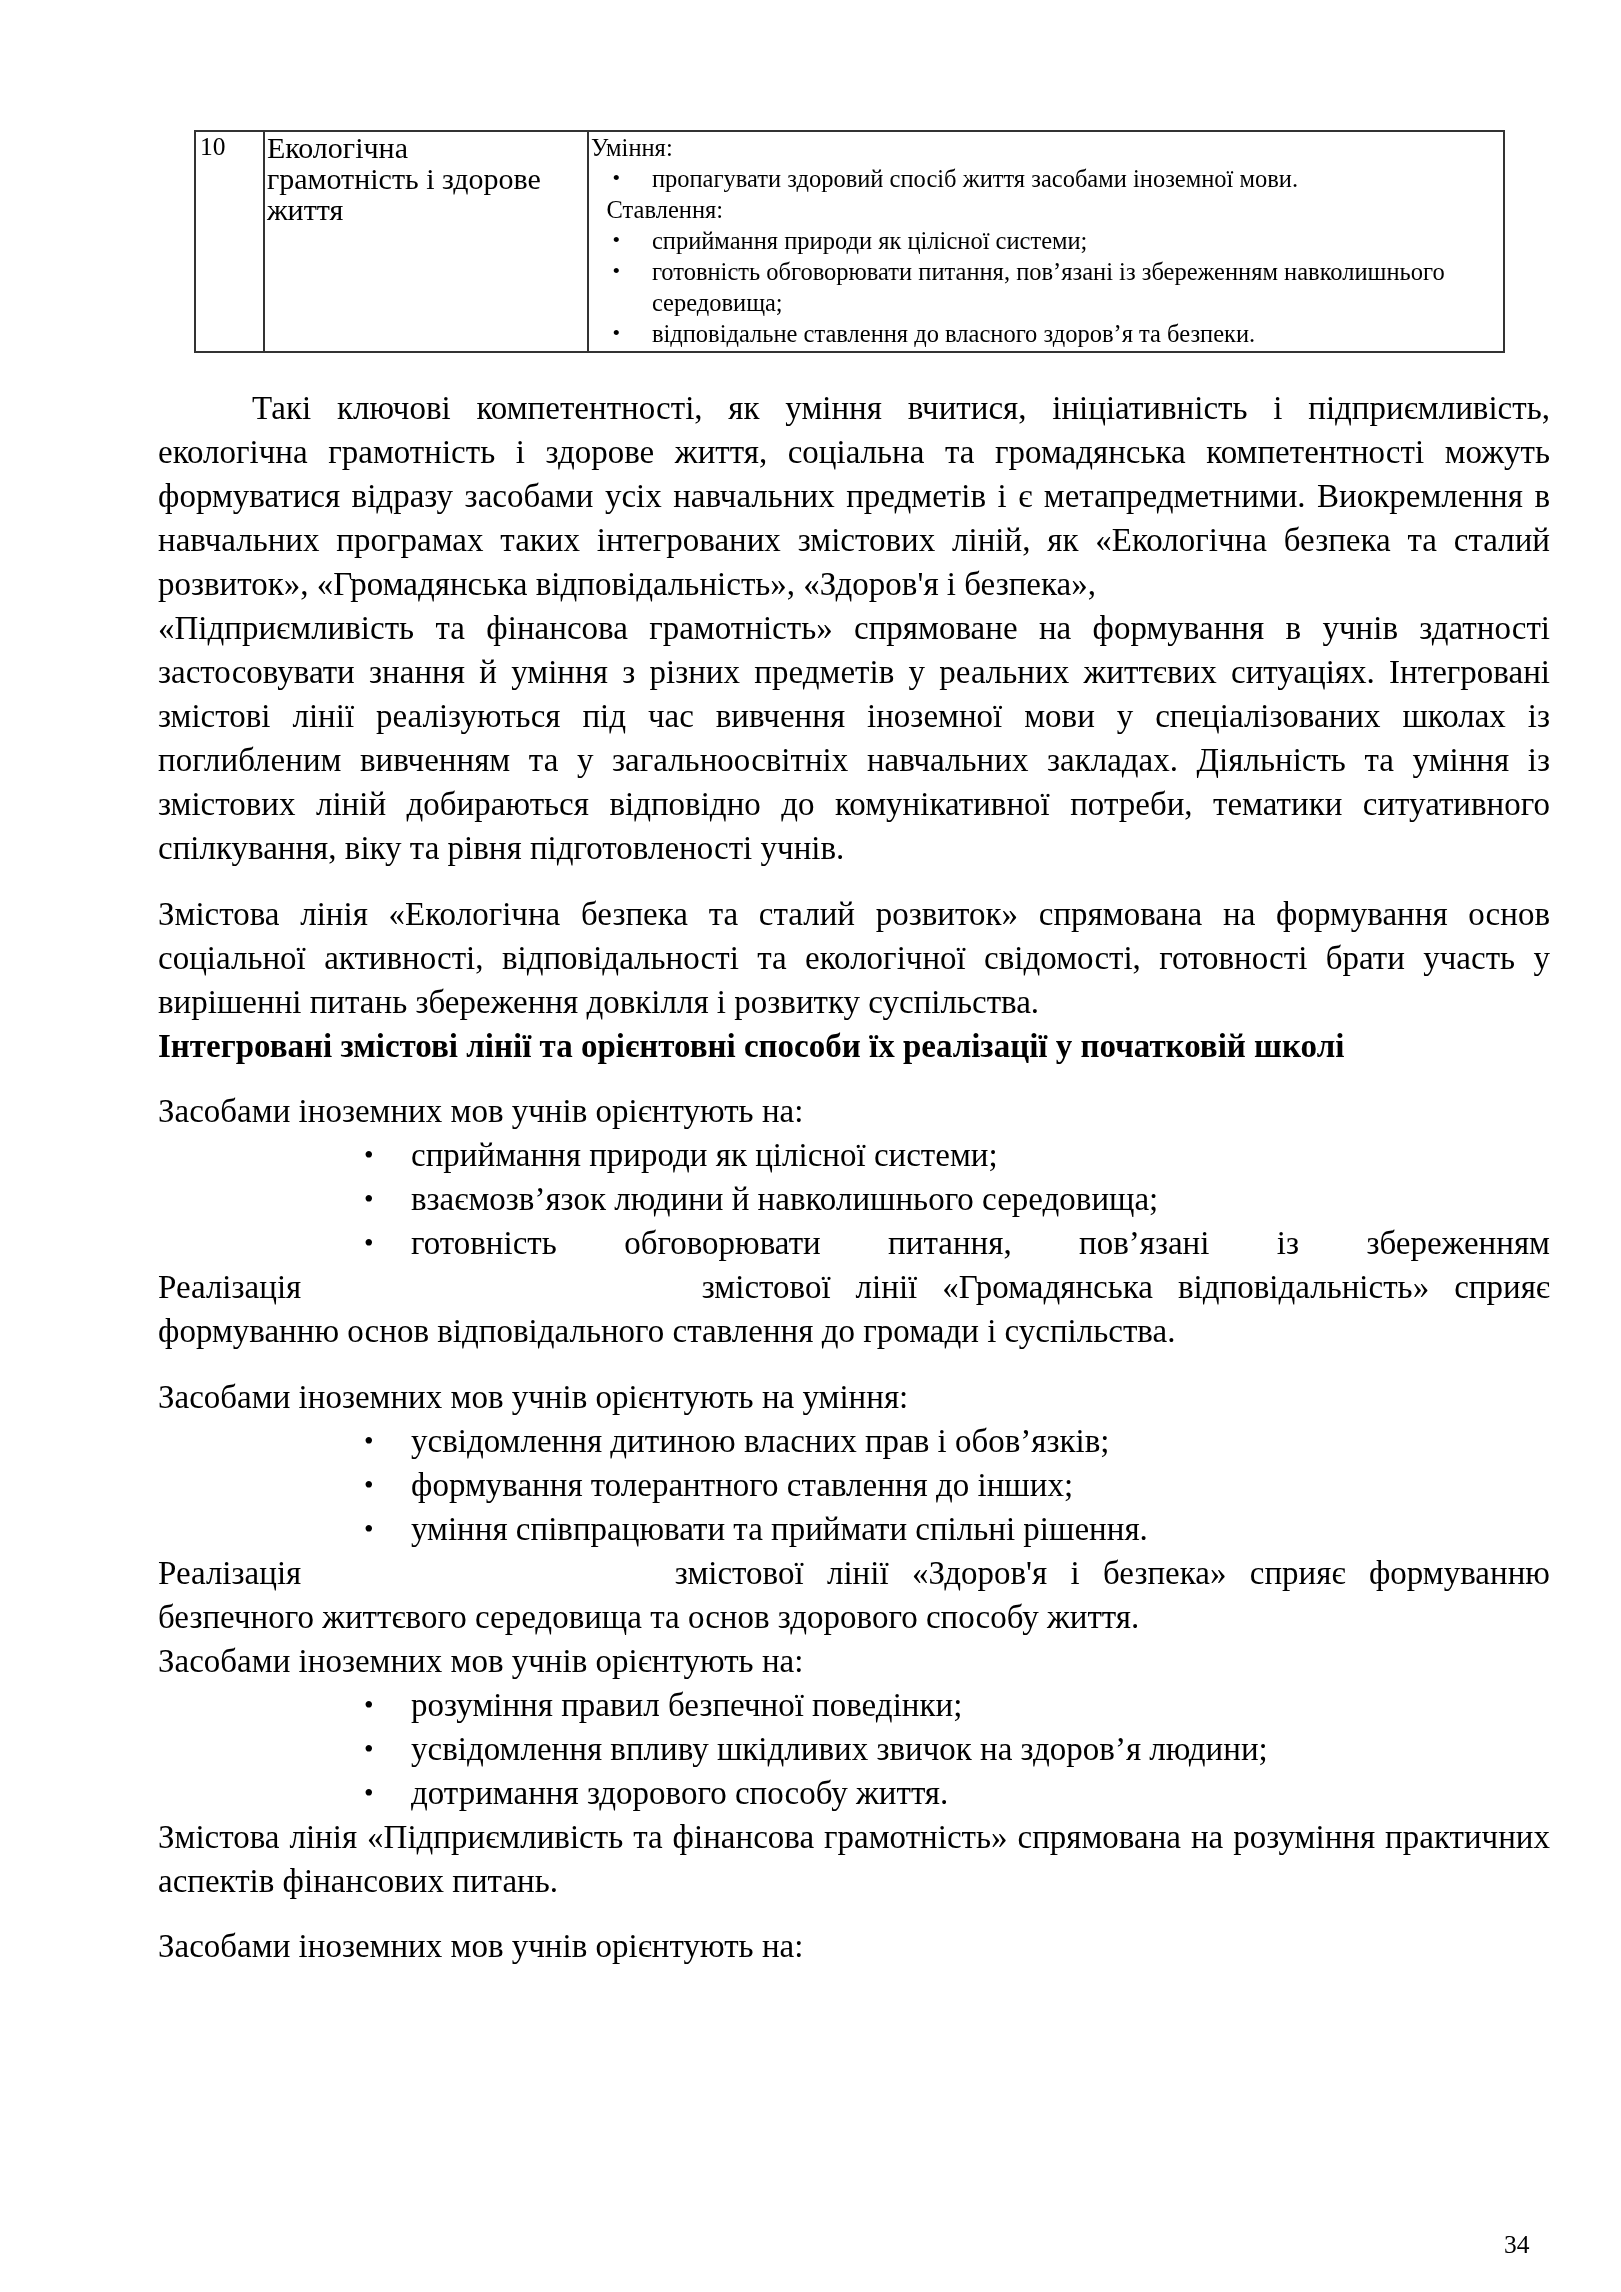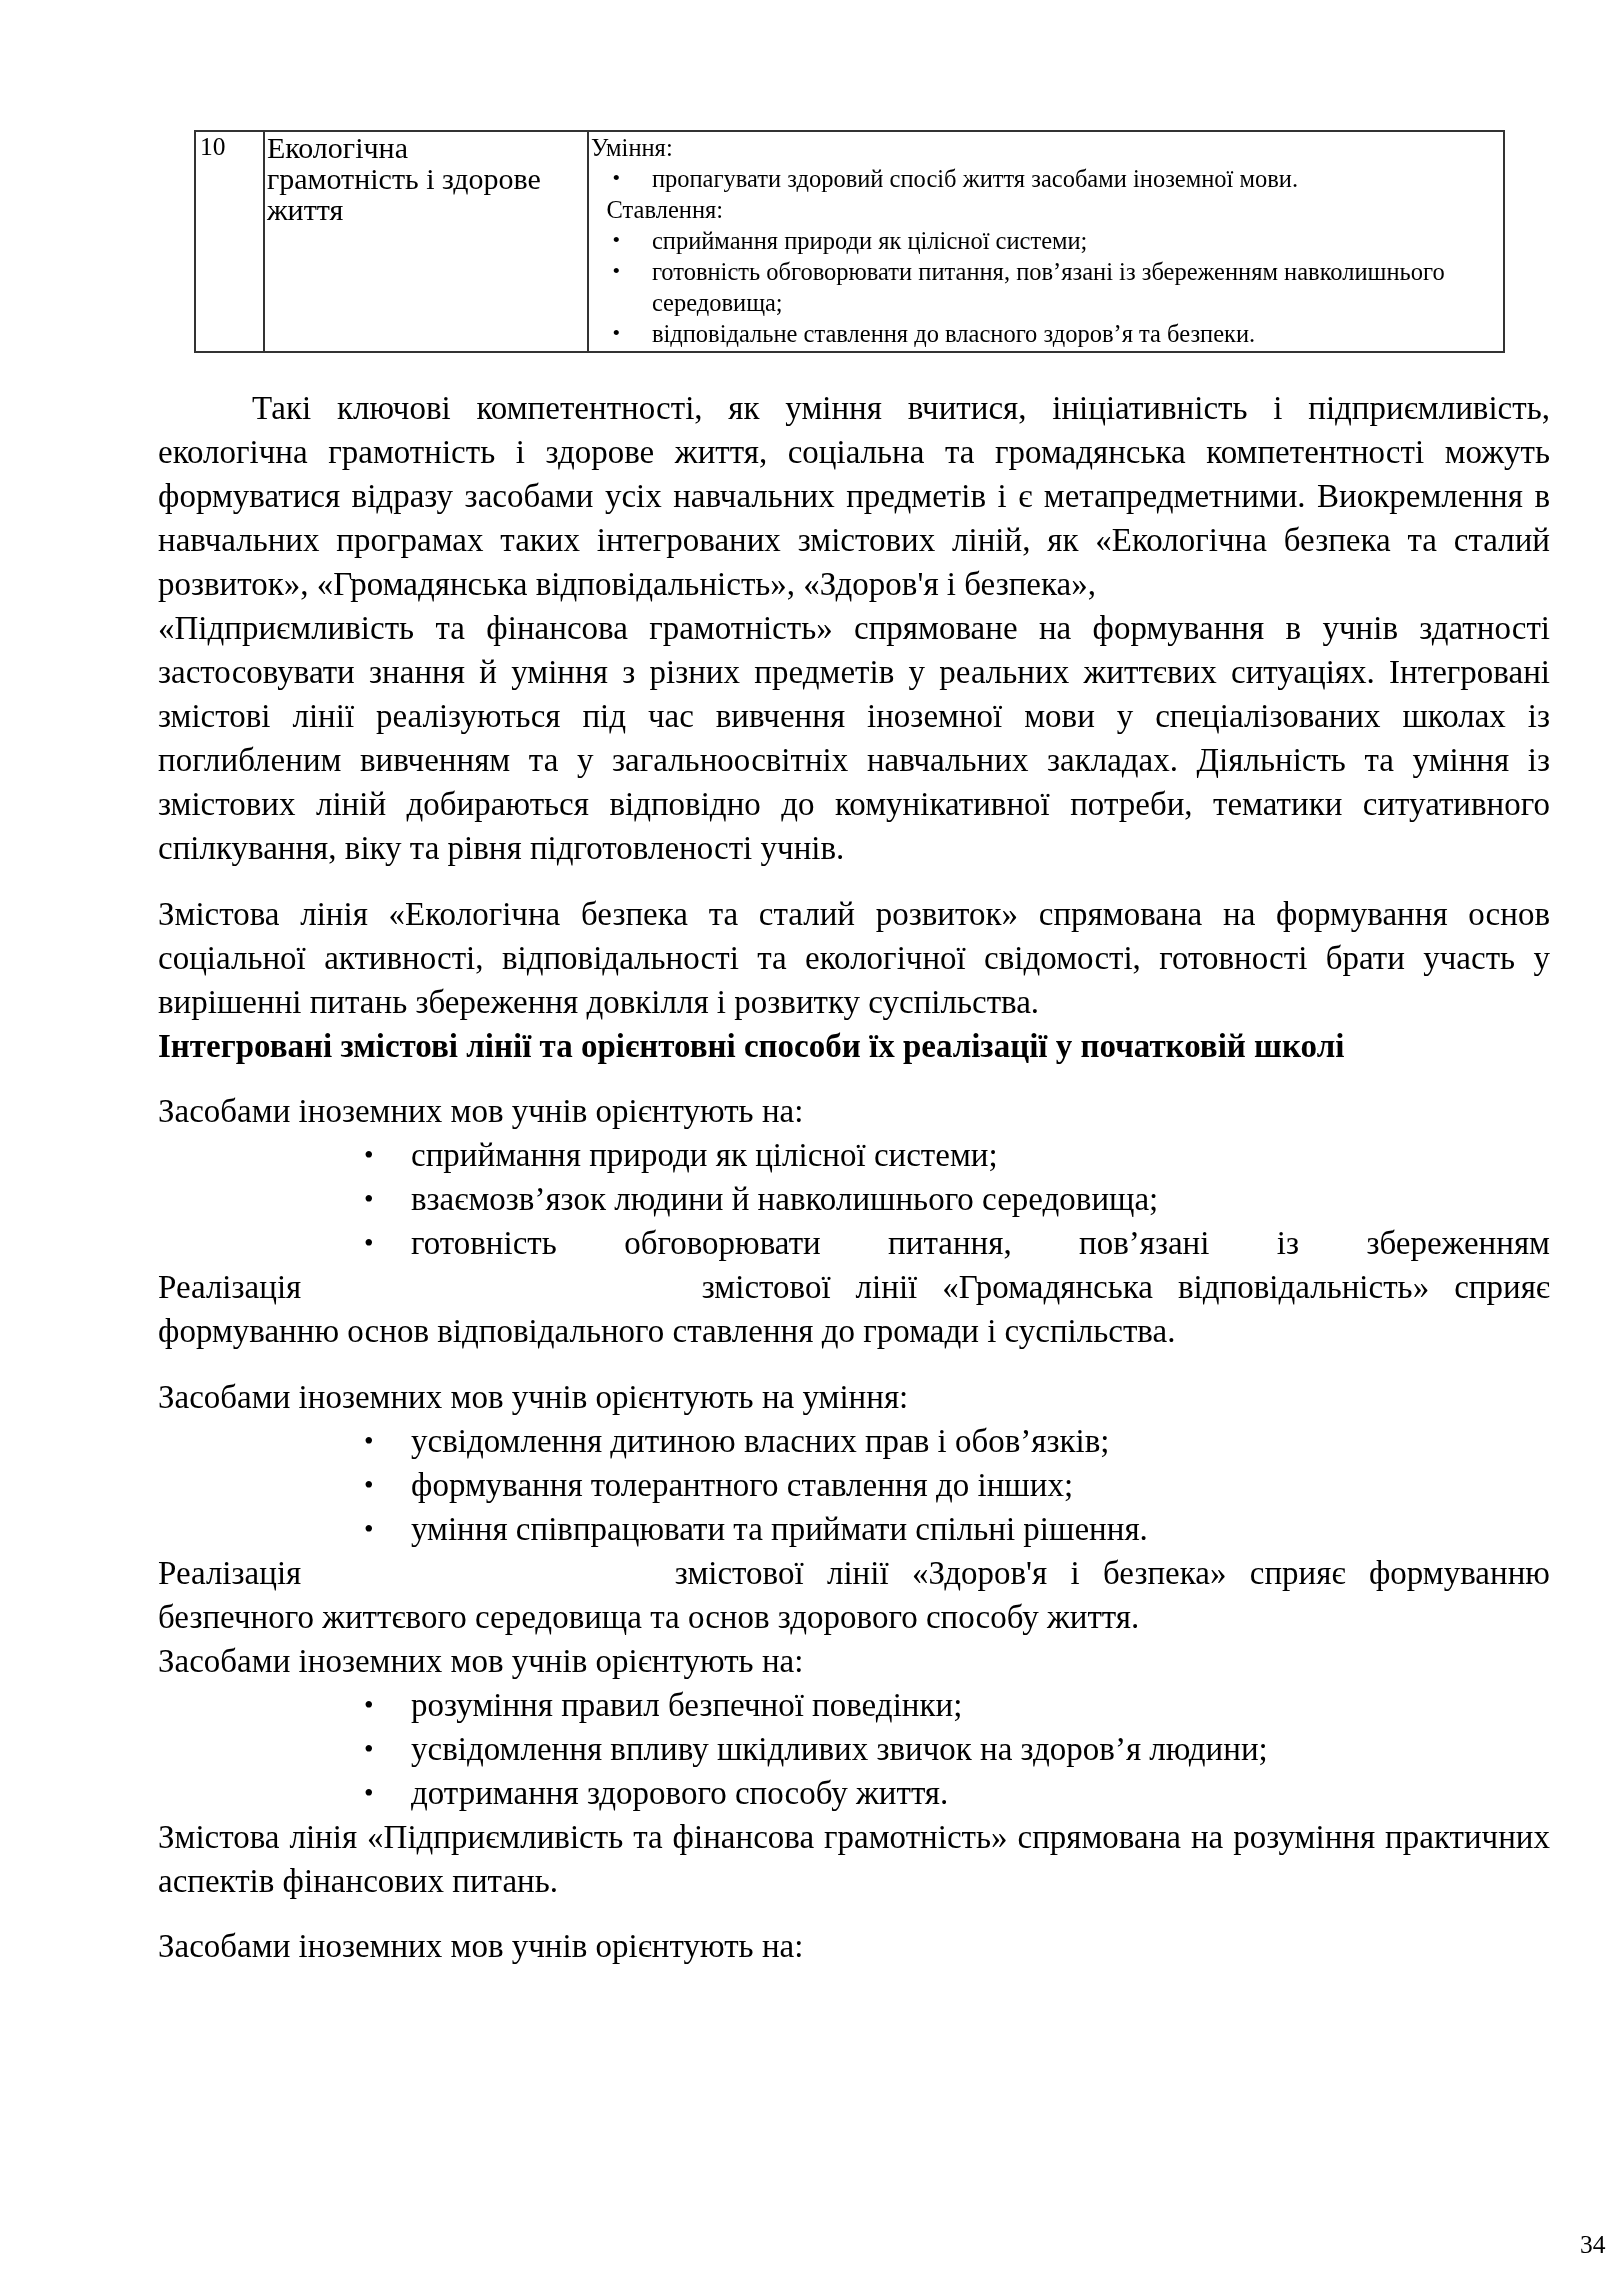--- a/index.html
+++ b/index.html
@@ -25,21 +25,21 @@
     .just { text-align: justify; text-align-last: left; }
     .justall { text-align: justify; text-align-last: justify; }
     .indent { text-indent: 94px; }
     p { margin: 0; }
     .heading { font-weight: bold; }
     .list { list-style: none; margin: 0; padding: 0; }
     .list li { position: relative; padding-left: 253px; }
     .list li .bullet { position: absolute; left: 206px; top: 0; font-size: 27.4px; }
     .cont { padding-left: 110px; }
     .gap { height: 21.6px; }
-    .page-num { position: absolute; left: 1580px; top: 2230px; font-size: 25.5px; }
+    .page-num { position: absolute; left: 1504px; top: 2230px; font-size: 25.5px; }
   </style>
 </head>
 <body>
 
 <div class="page">
 
   <table class="comp-table">
     <tbody>
         <tr>
       <td class="num">10</td>

